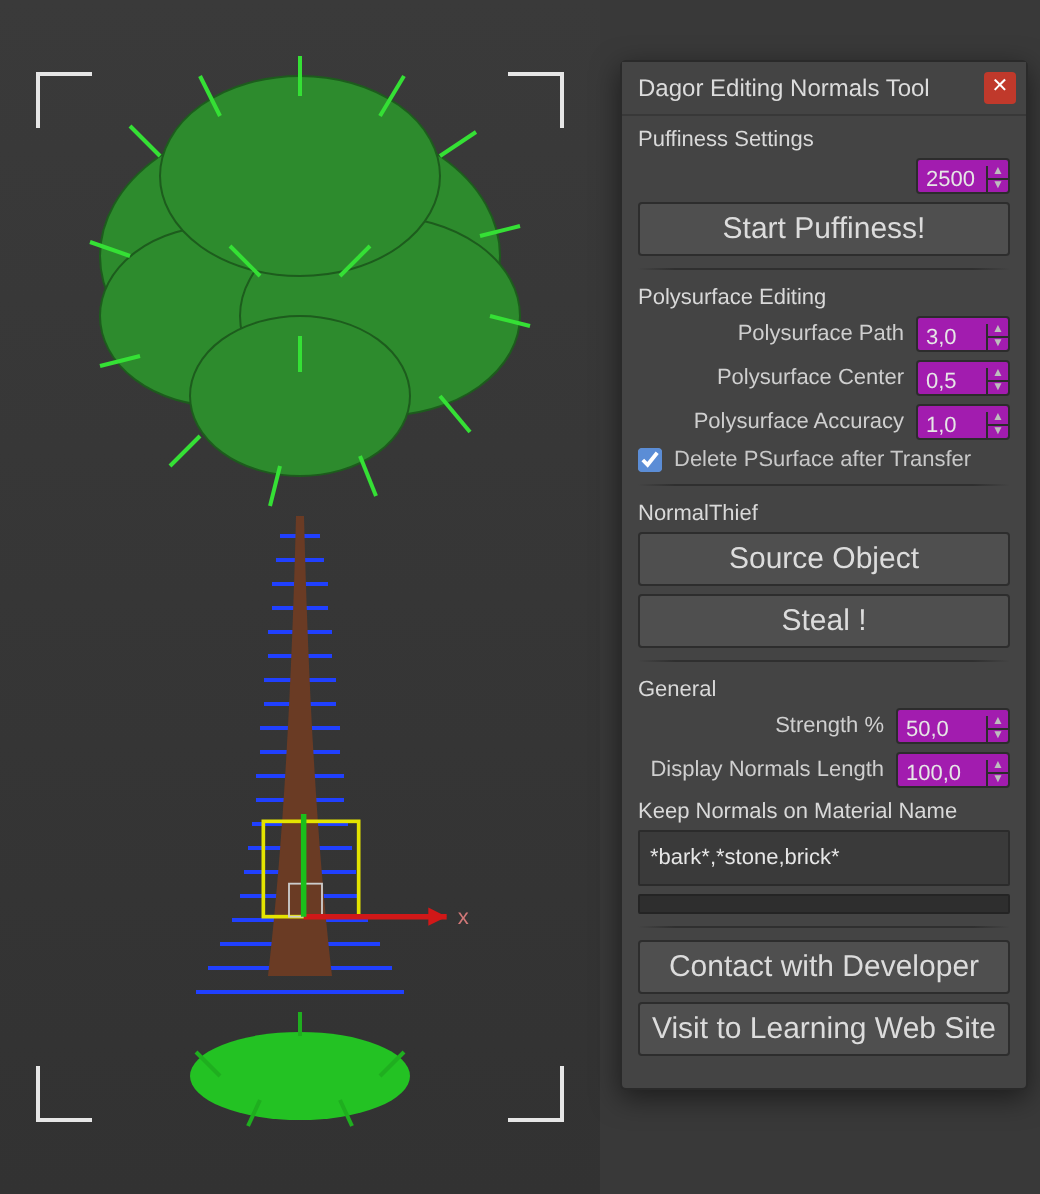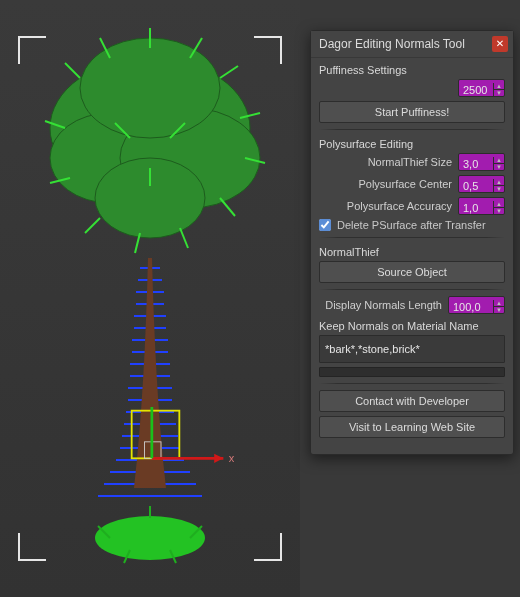--- a/index.html
+++ b/index.html
@@ -126,21 +126,21 @@
     color: #bdbdbd;
     cursor: pointer;
   }
   .spinner .arrows span:first-child { border-bottom: 1px solid #2c2c2c; }
   .btn {
     display: block;
     width: 100%;
     background: #4f4f4f;
     border: 1px solid #2d2d2d;
     color: #dcdcdc;
-    font-size: 11px;
+    font-size: 15px;
     text-align: center;
     padding: 4px 0;
     border-radius: 2px;
     cursor: pointer;
     margin-bottom: 4px;
   }
   .check-row {
     display: flex;
     align-items: flex-start;
     gap: 6px;
@@ -282,21 +282,21 @@
             </div>
         </div>
       </div>
       <div class="btn">Start Puffiness!</div>
     </div>
     <div class="sep"></div>
 
     <div class="group">
       <div class="group-title">Polysurface Editing</div>
       <div class="row">
-        <span class="label">NormalThief Size</span>
+        <span class="label">Polysurface Path</span>
         <div class="spinner">
           <input type="text" value="3,0" style="">
           <div class="arrows">
               <span>▲</span>
               <span>▼</span>
             </div>
         </div>
       </div>
       <div class="row">
         <span class="label">Polysurface Center</span>
@@ -321,24 +321,36 @@
       <label class="check-row">
         <input type="checkbox" checked="" style="">
         <span>Delete PSurface after Transfer</span>
       </label>
     </div>
     <div class="sep"></div>
 
     <div class="group">
       <div class="group-title">NormalThief</div>
       <div class="btn">Source Object</div>
+      <div class="btn">Steal !</div>
     </div>
     <div class="sep"></div>
 
     <div class="group">
+      <div class="group-title">General</div>
+      <div class="row">
+        <span class="label">Strength %</span>
+        <div class="spinner wide">
+          <input type="text" value="50,0" style="">
+          <div class="arrows">
+              <span>▲</span>
+              <span>▼</span>
+            </div>
+        </div>
+      </div>
       <div class="row">
         <span class="label">Display Normals Length</span>
         <div class="spinner wide">
           <input type="text" value="100,0" style="">
           <div class="arrows">
               <span>▲</span>
               <span>▼</span>
             </div>
         </div>
       </div>

